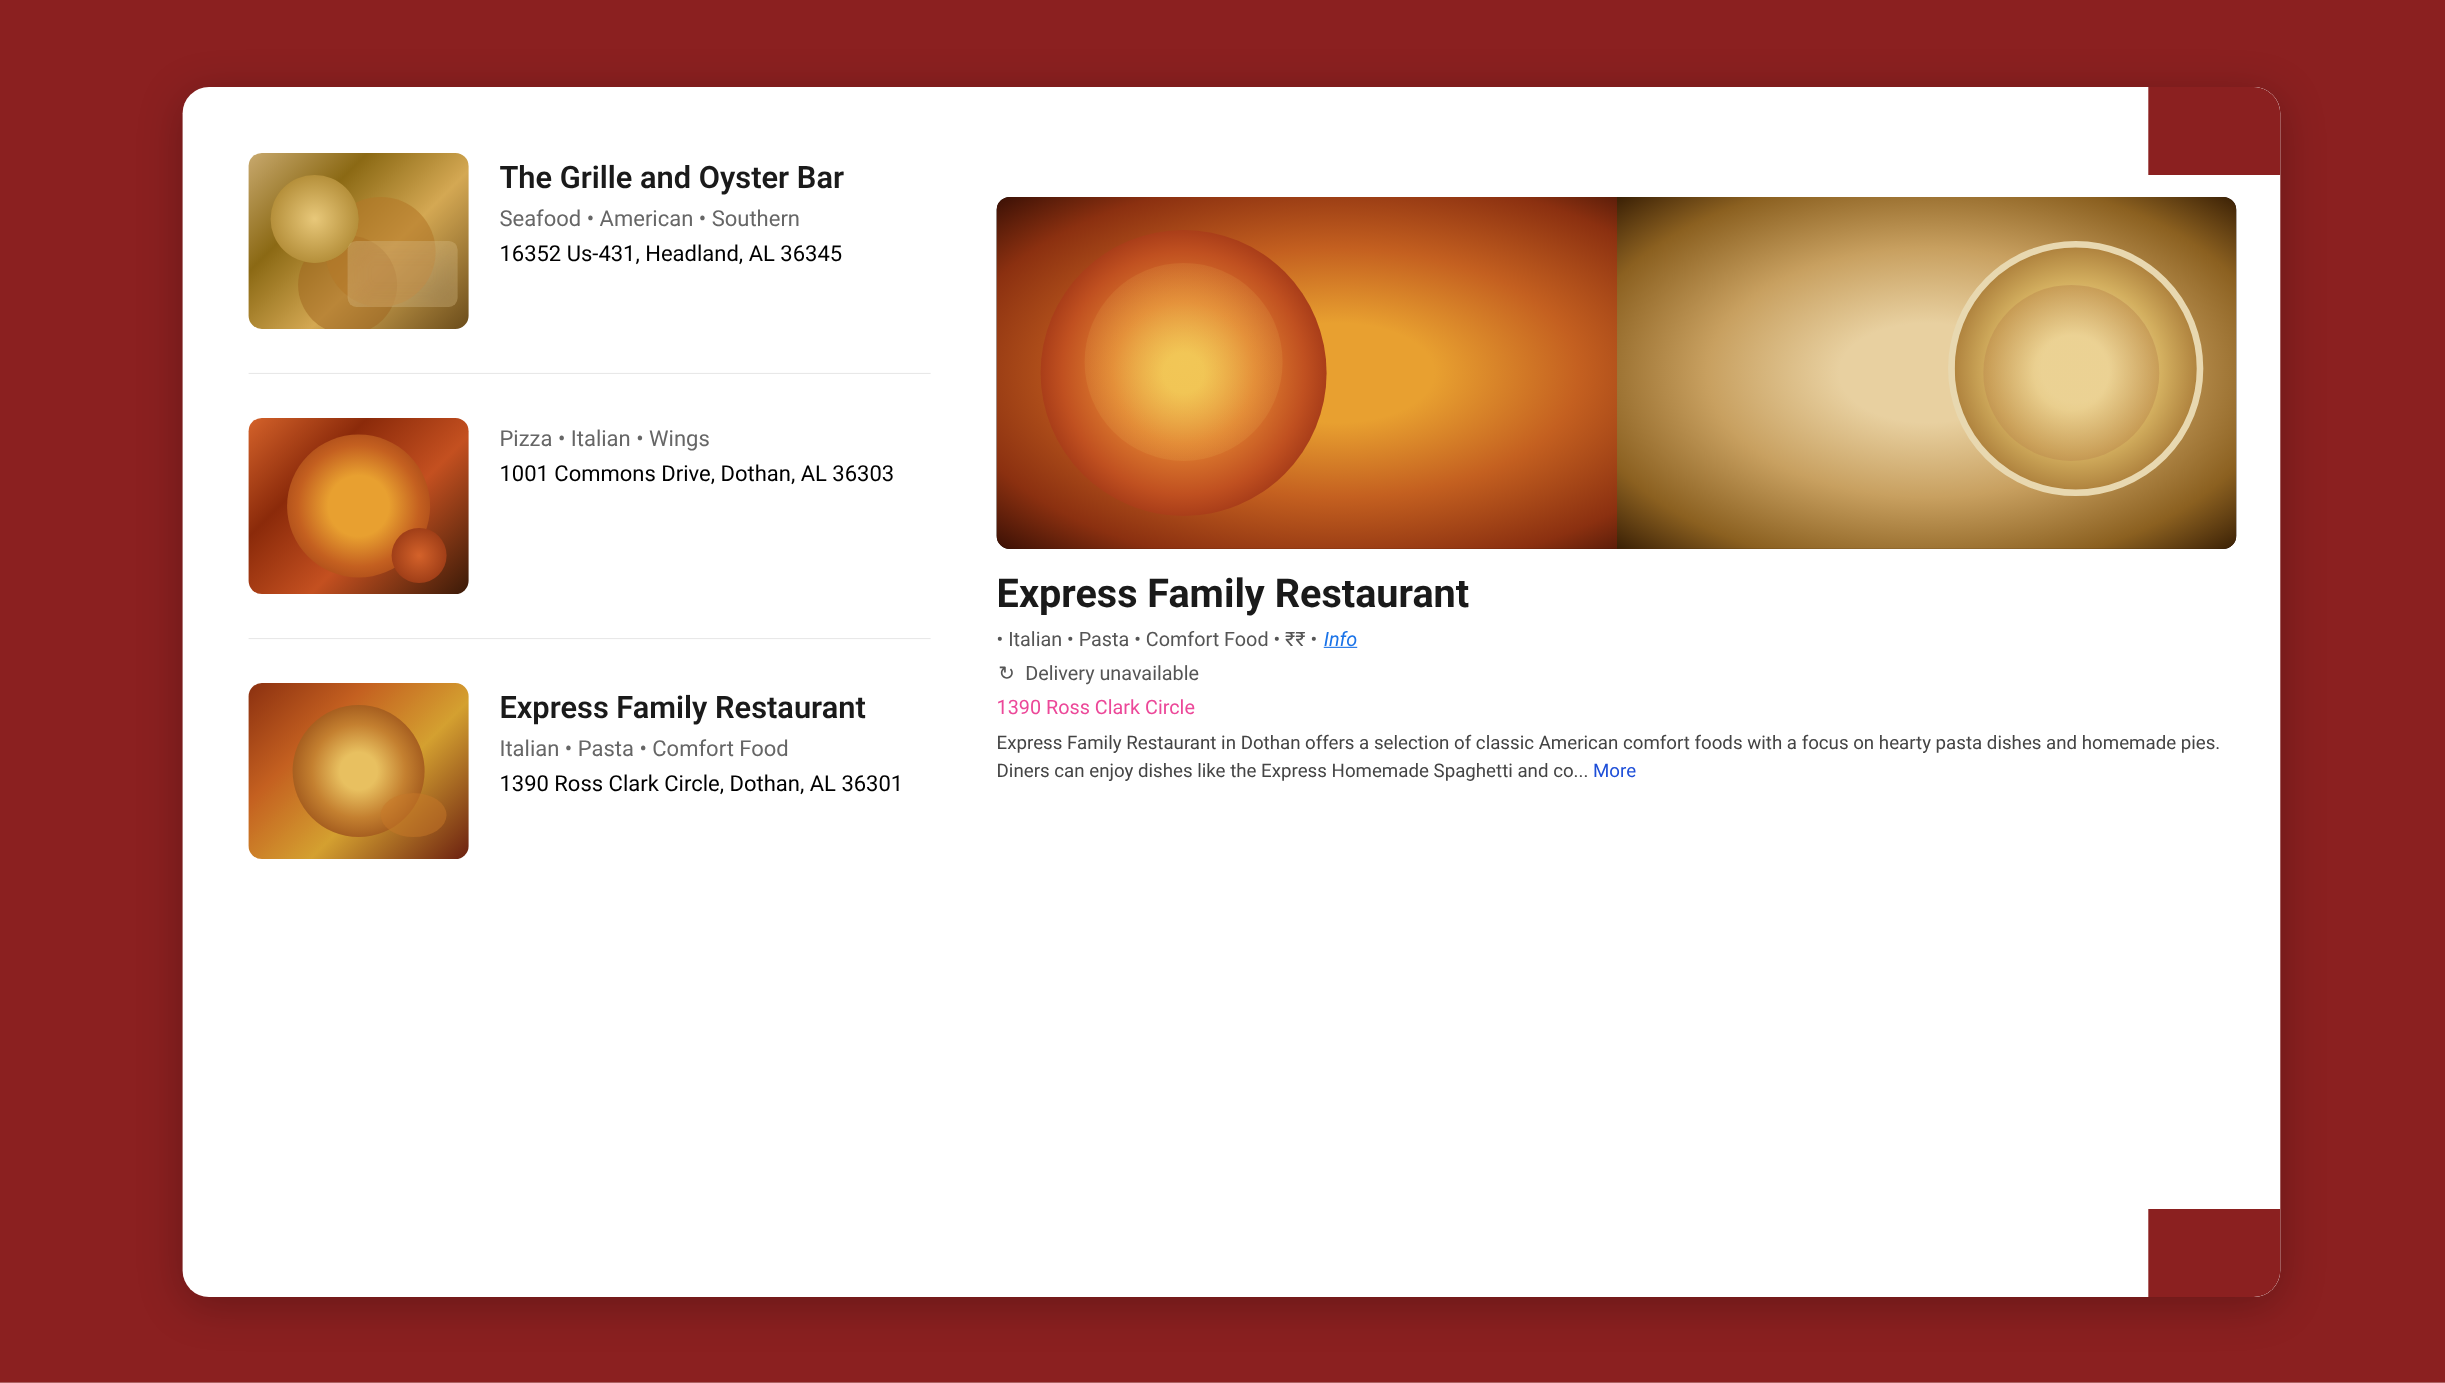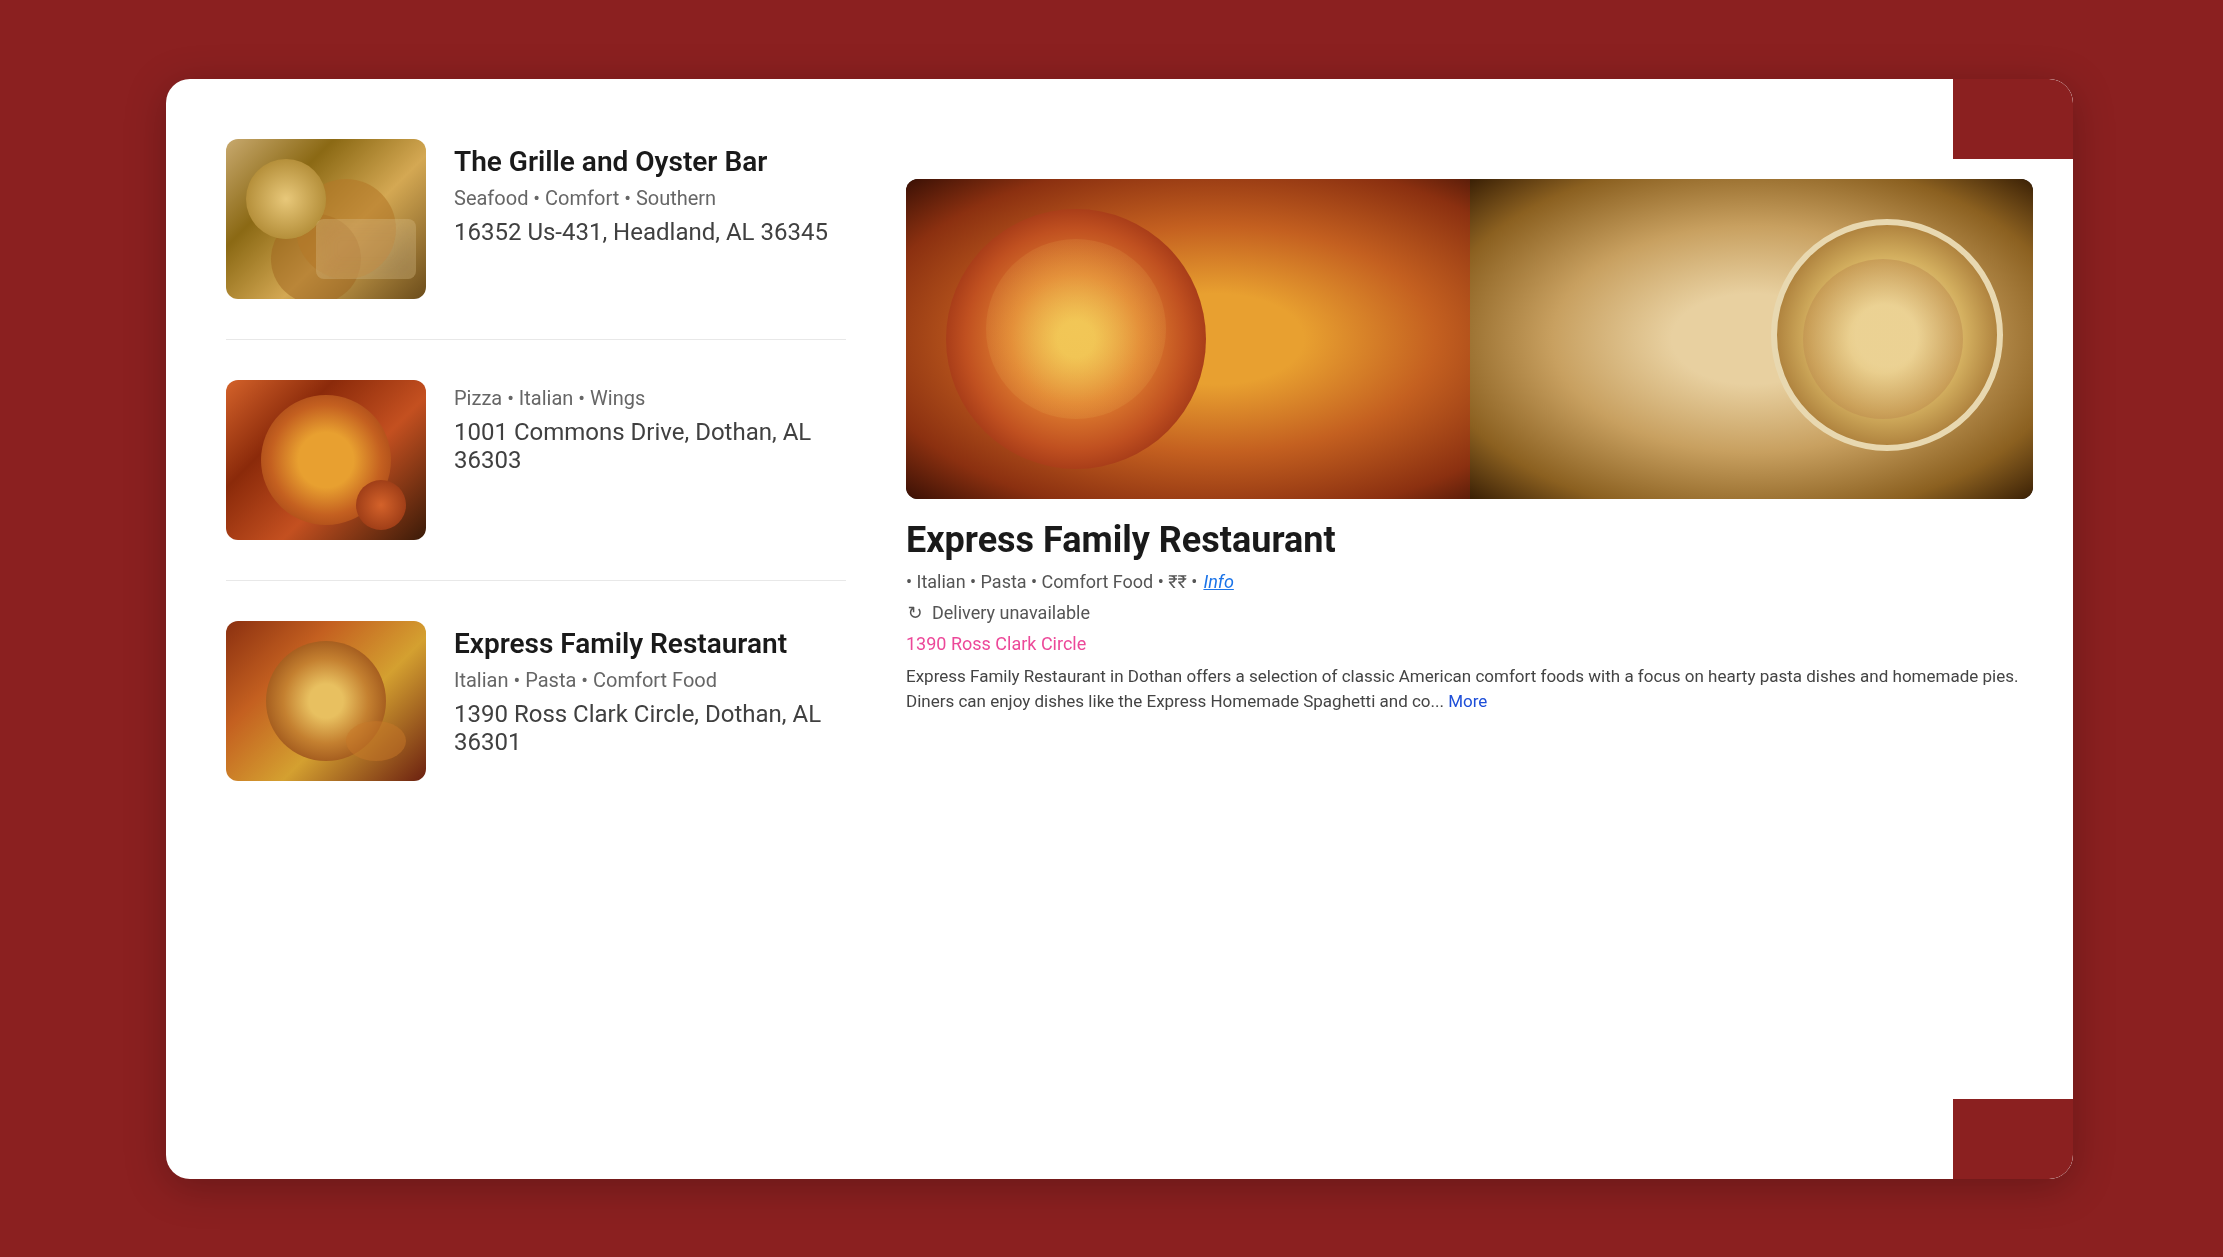--- a/index.html
+++ b/index.html
@@ -158,22 +158,22 @@
       color: #1a1a1a;
       line-height: 1.2;
     }
 
     .restaurant-cuisine {
       font-size: 20px;
       color: #666;
     }
 
     .restaurant-address {
-      font-size: 24px;
-      color: #404040;
+      font-size: 20px;
+      color: #000000;
     }
 
     
     .right-panel {
       flex: 1;
       display: flex;
       flex-direction: column;
       gap: 20px;
       padding-top: 40px;
     }
@@ -312,21 +312,21 @@
 
 <div class="outer-card">
   <div class="main-layout">
 
     <div class="left-panel">
 
       <div class="restaurant-card">
         <div class="restaurant-thumb thumb-grille"></div>
         <div class="restaurant-info">
           <div class="restaurant-name">The Grille and Oyster Bar</div>
-          <div class="restaurant-cuisine">Seafood • Comfort • Southern</div>
+          <div class="restaurant-cuisine">Seafood • American • Southern</div>
           <div class="restaurant-address">16352 Us-431, Headland, AL 36345</div>
         </div>
       </div>
 
       <div class="divider"></div>
 
       <div class="restaurant-card">
         <div class="restaurant-thumb thumb-pizza"></div>
         <div class="restaurant-info">
           <div class="restaurant-cuisine">Pizza • Italian • Wings</div>

